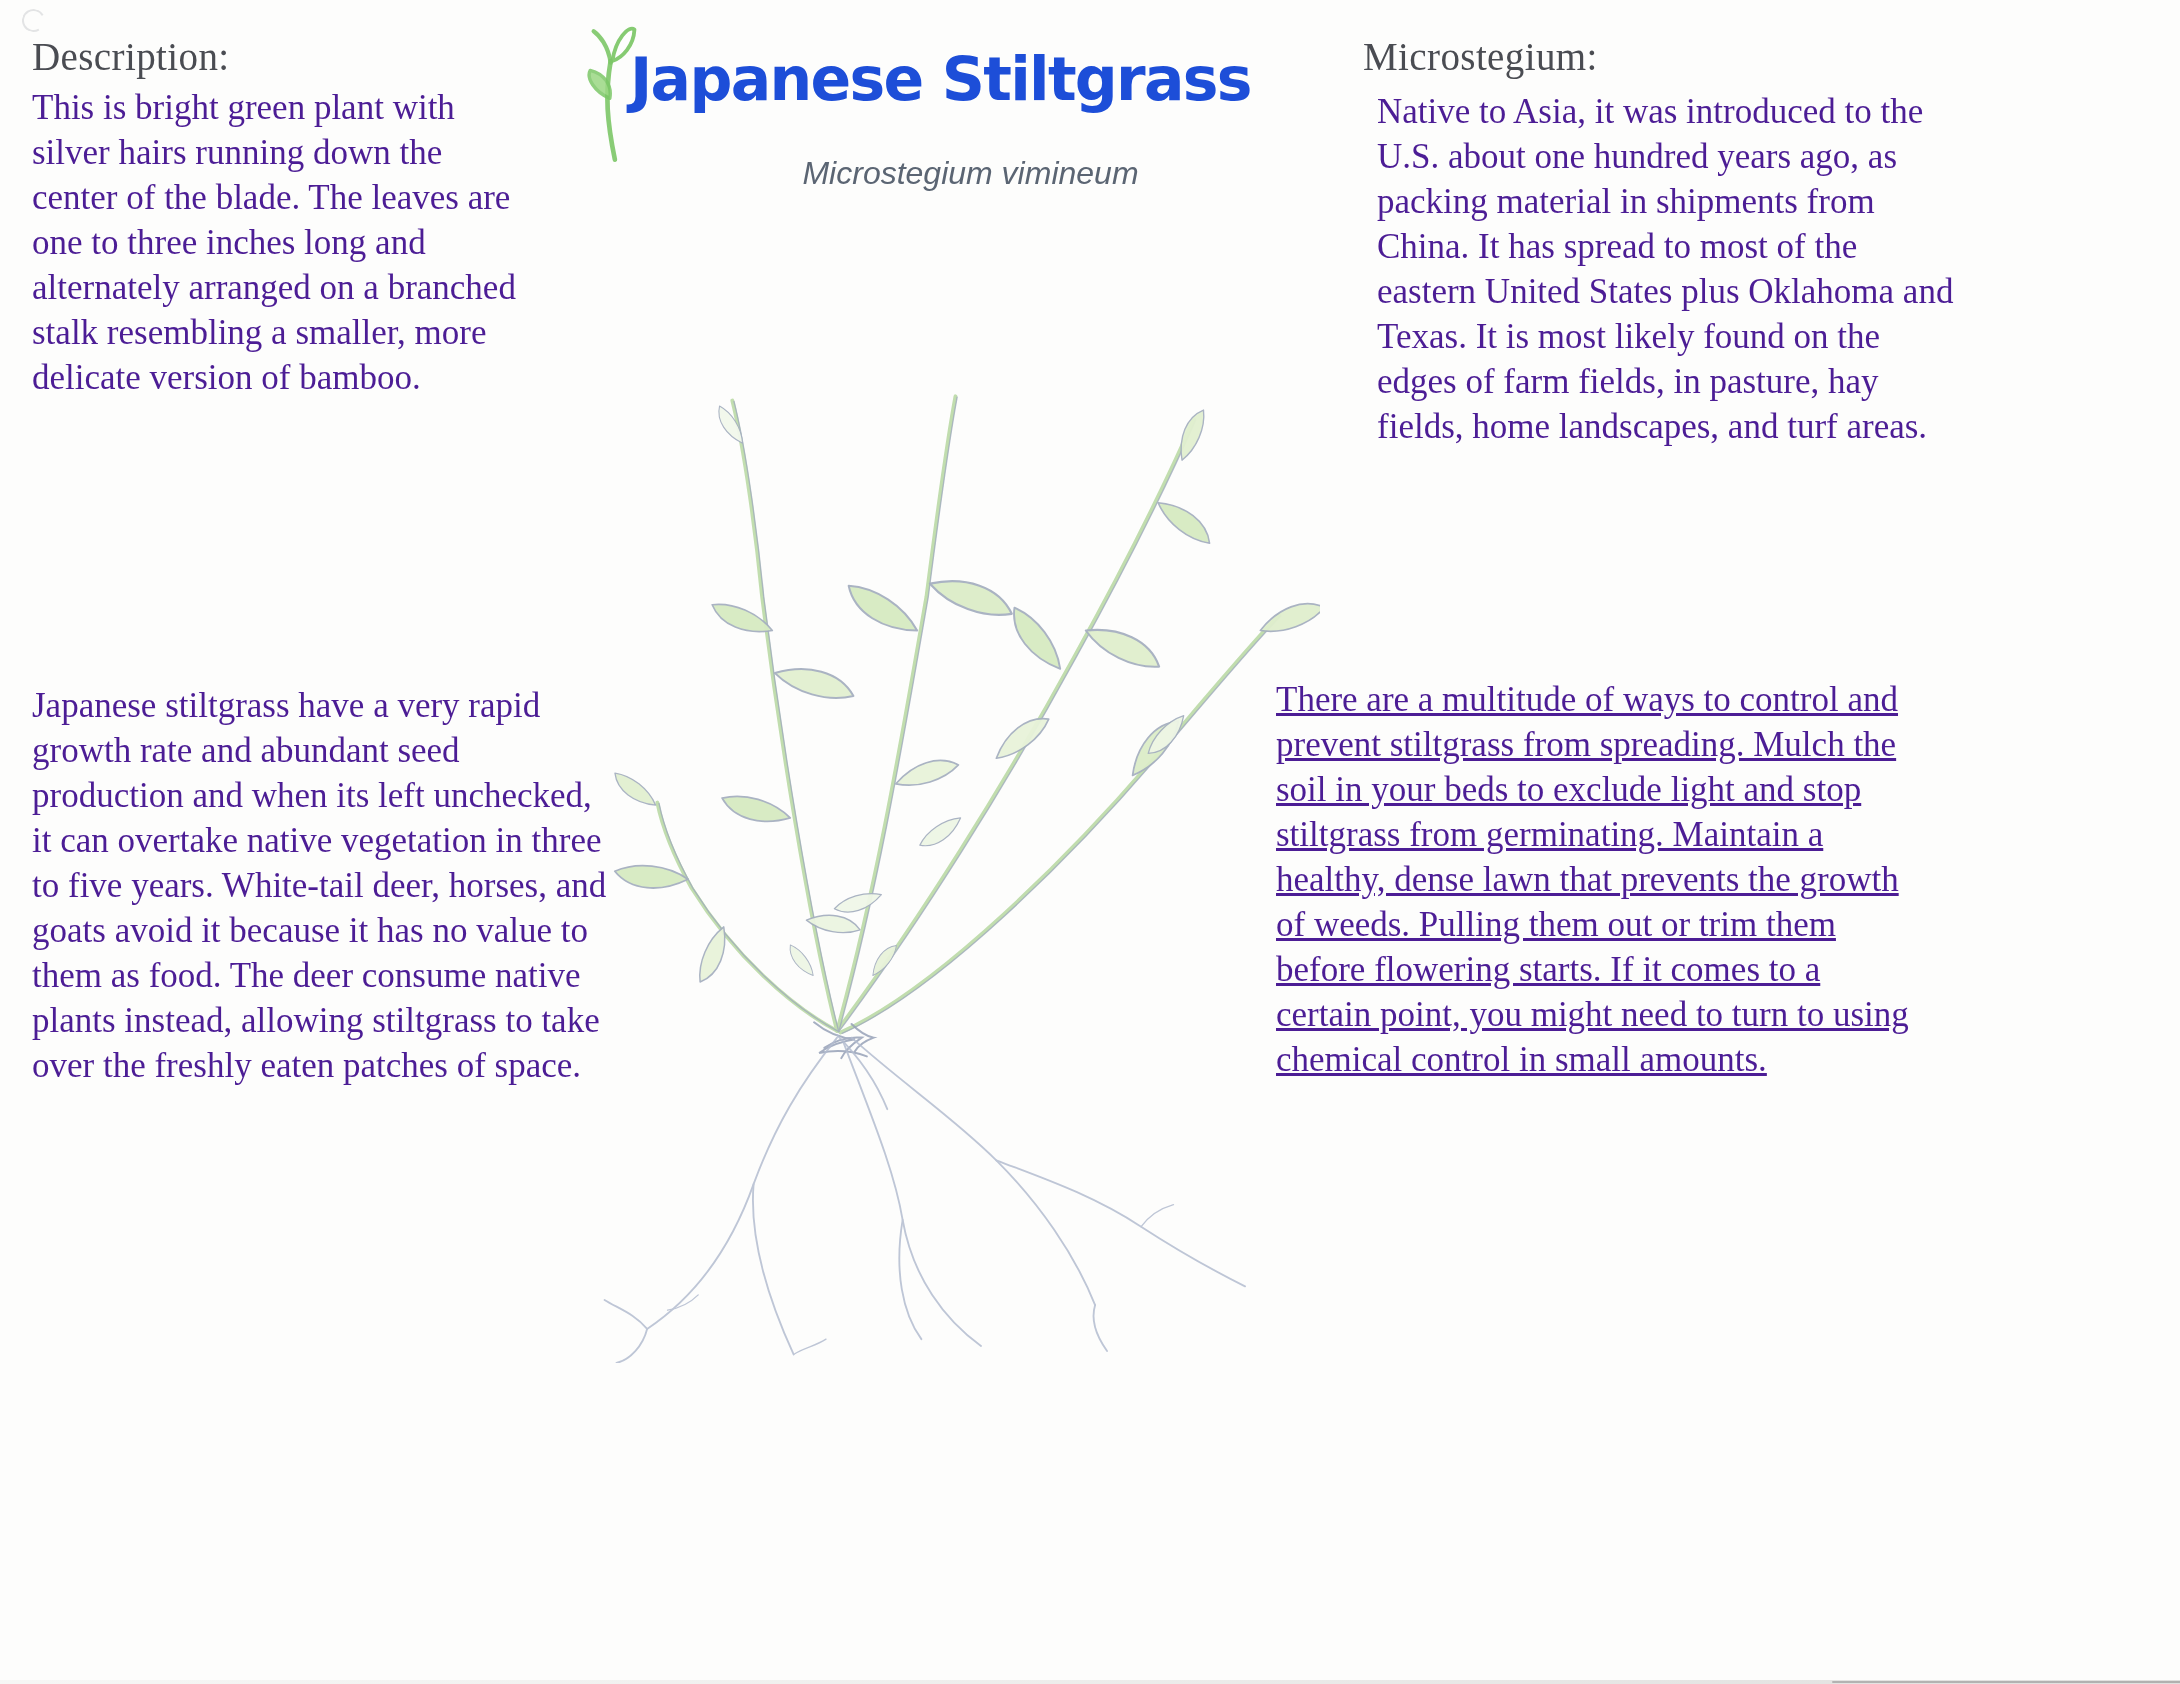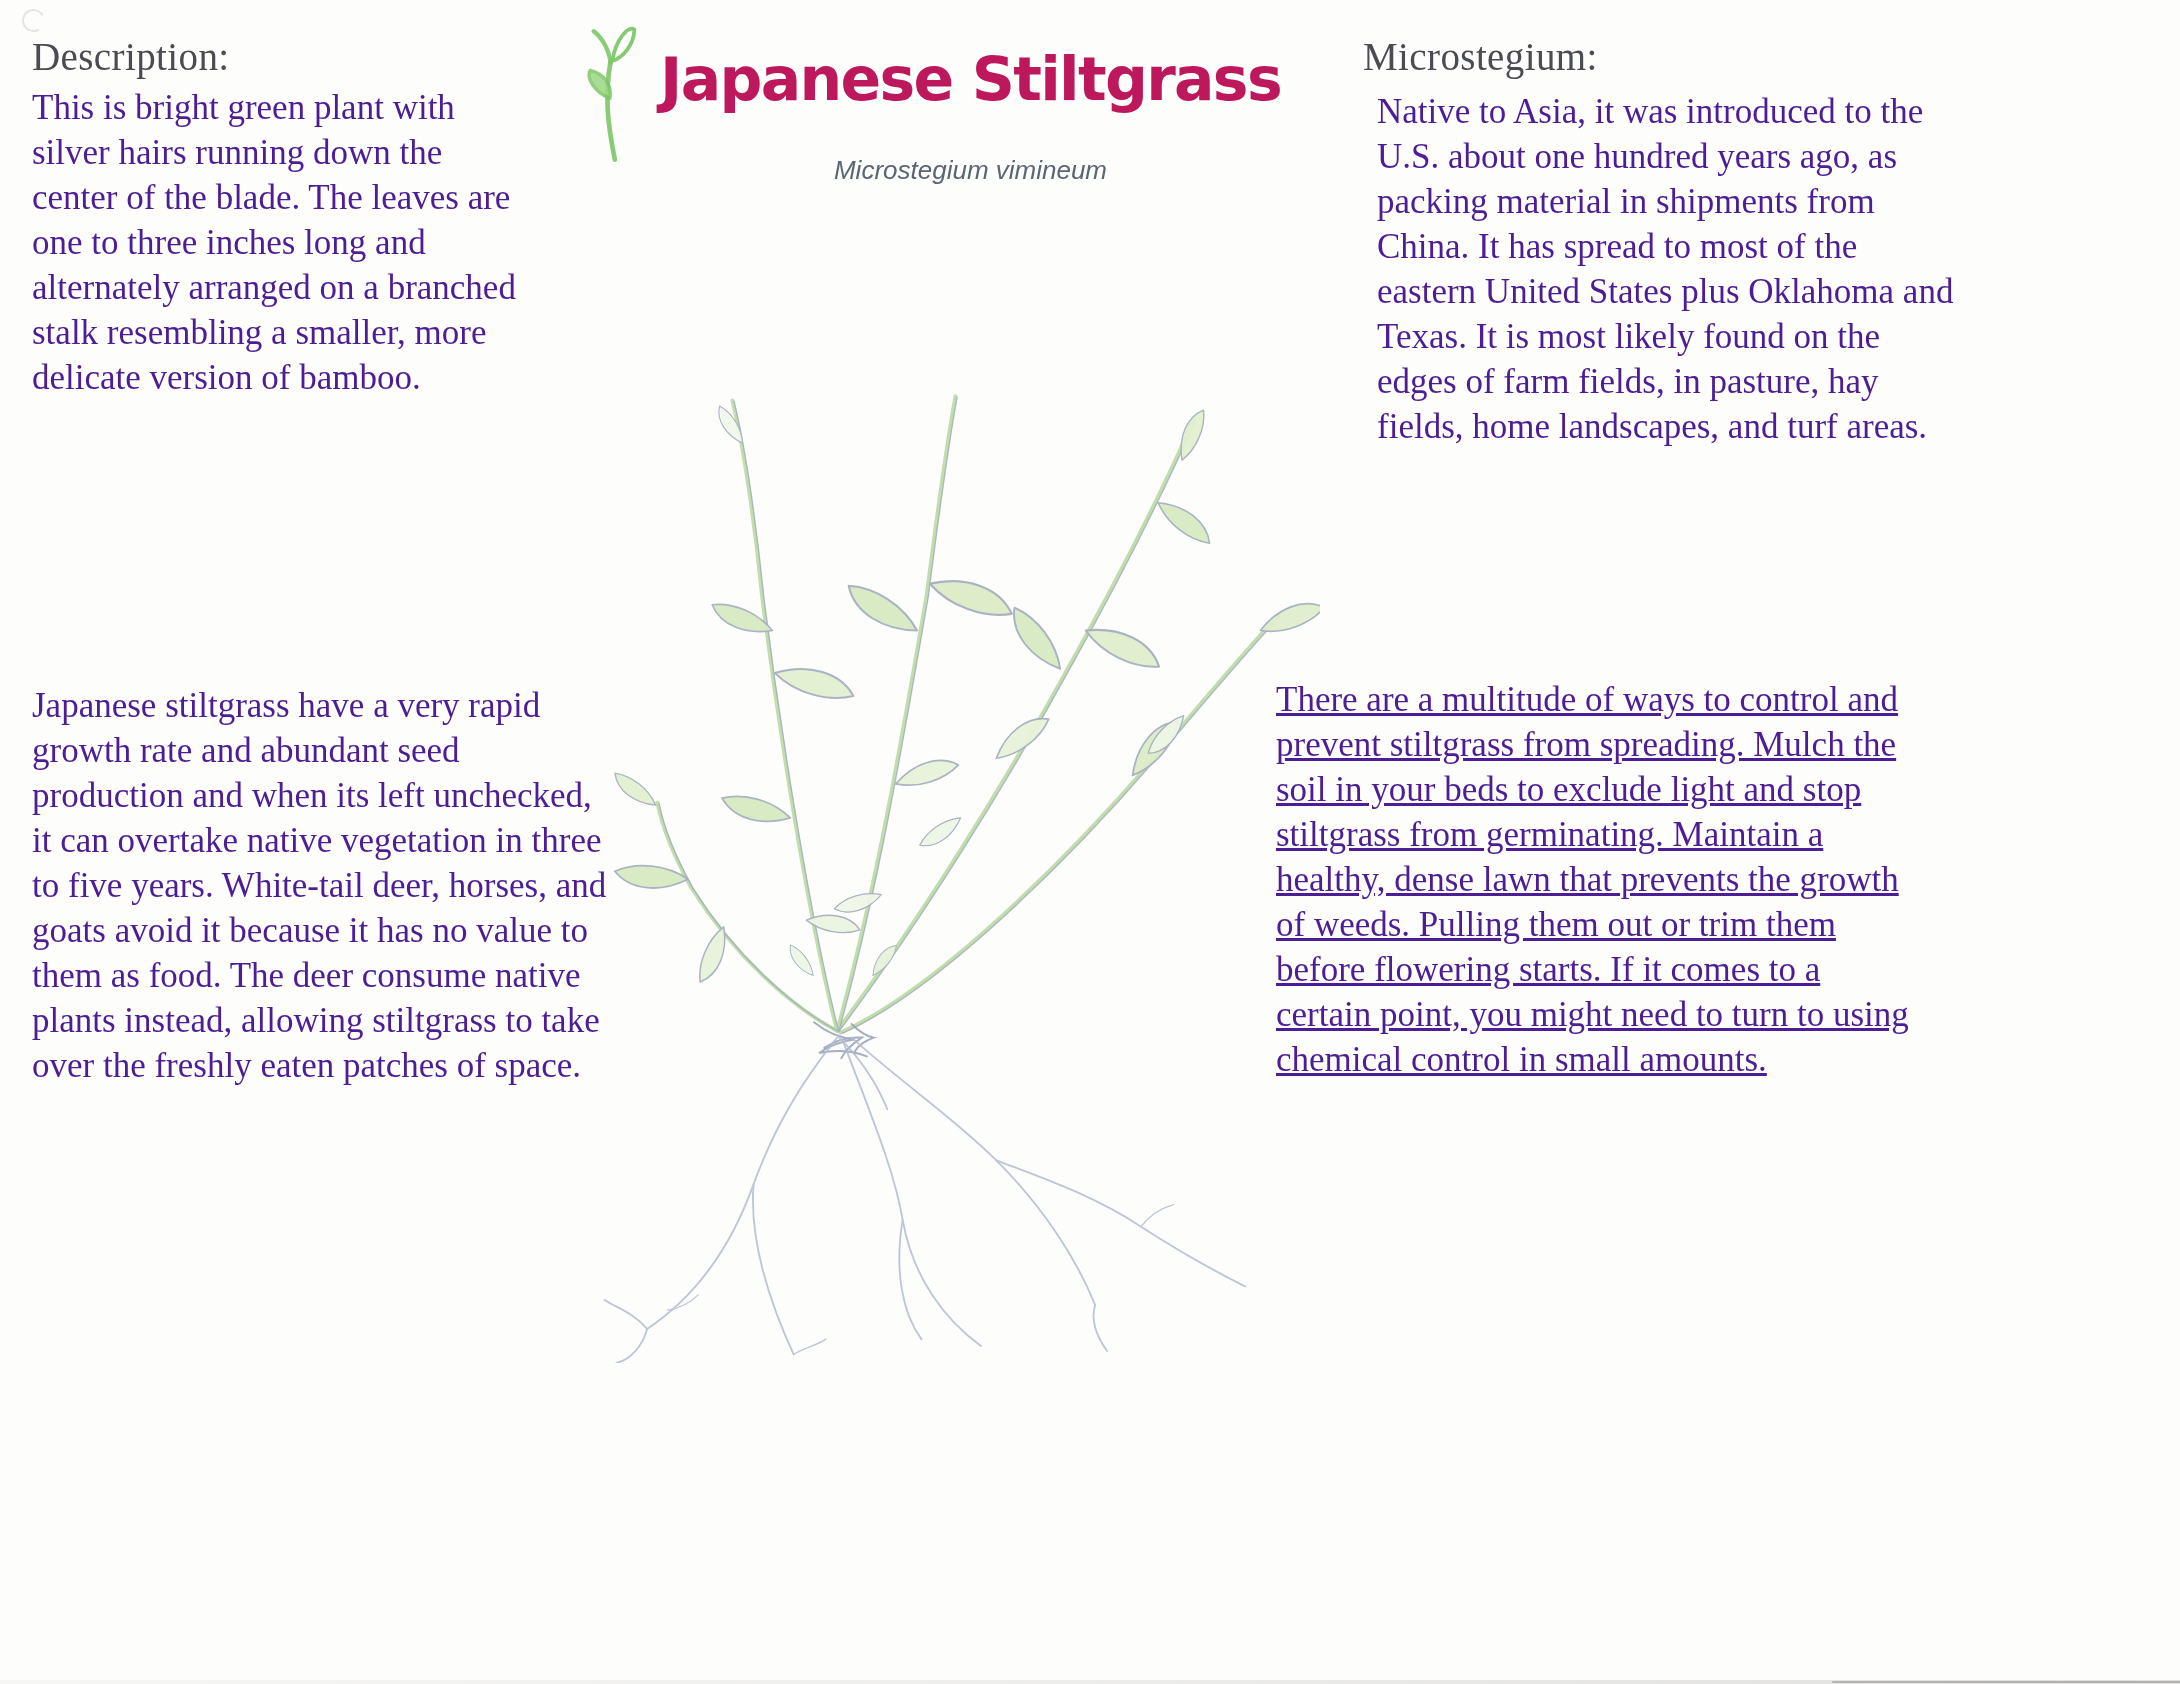--- a/index.html
+++ b/index.html
@@ -22,34 +22,33 @@
     position:absolute;
     font-family:"Liberation Serif", serif;
     font-size:35px;
     line-height:45px;
     color:#4c1d95;
     white-space:pre-line;
   }
   #title{
     position:absolute;
     left:630px;top:44px;width:681px;
-    text-align:center;
     font-family:"DejaVu Sans", sans-serif;
     font-weight:bold;
     font-size:60px;
     letter-spacing:-1.7px;
-    color:#be185d;
+    color:#1d4ed8;
   }
   #subtitle{
     position:absolute;
     left:630px;top:155px;width:681px;
     text-align:center;
     font-family:"Liberation Sans", sans-serif;
     font-style:italic;
-    font-size:26px;
+    font-size:32px;
     color:#5b6573;
   }
   #sprout{position:absolute;left:584px;top:10.2px;}
   #plant{position:absolute;left:596px;top:375px;}
   #scan-artifact-c{
     position:absolute;left:22px;top:8.5px;width:19px;height:19px;
     border:2.6px solid #e3e4e5;border-right-color:transparent;border-radius:50%;
     transform:rotate(15deg);
   }
   #scan-edge{

